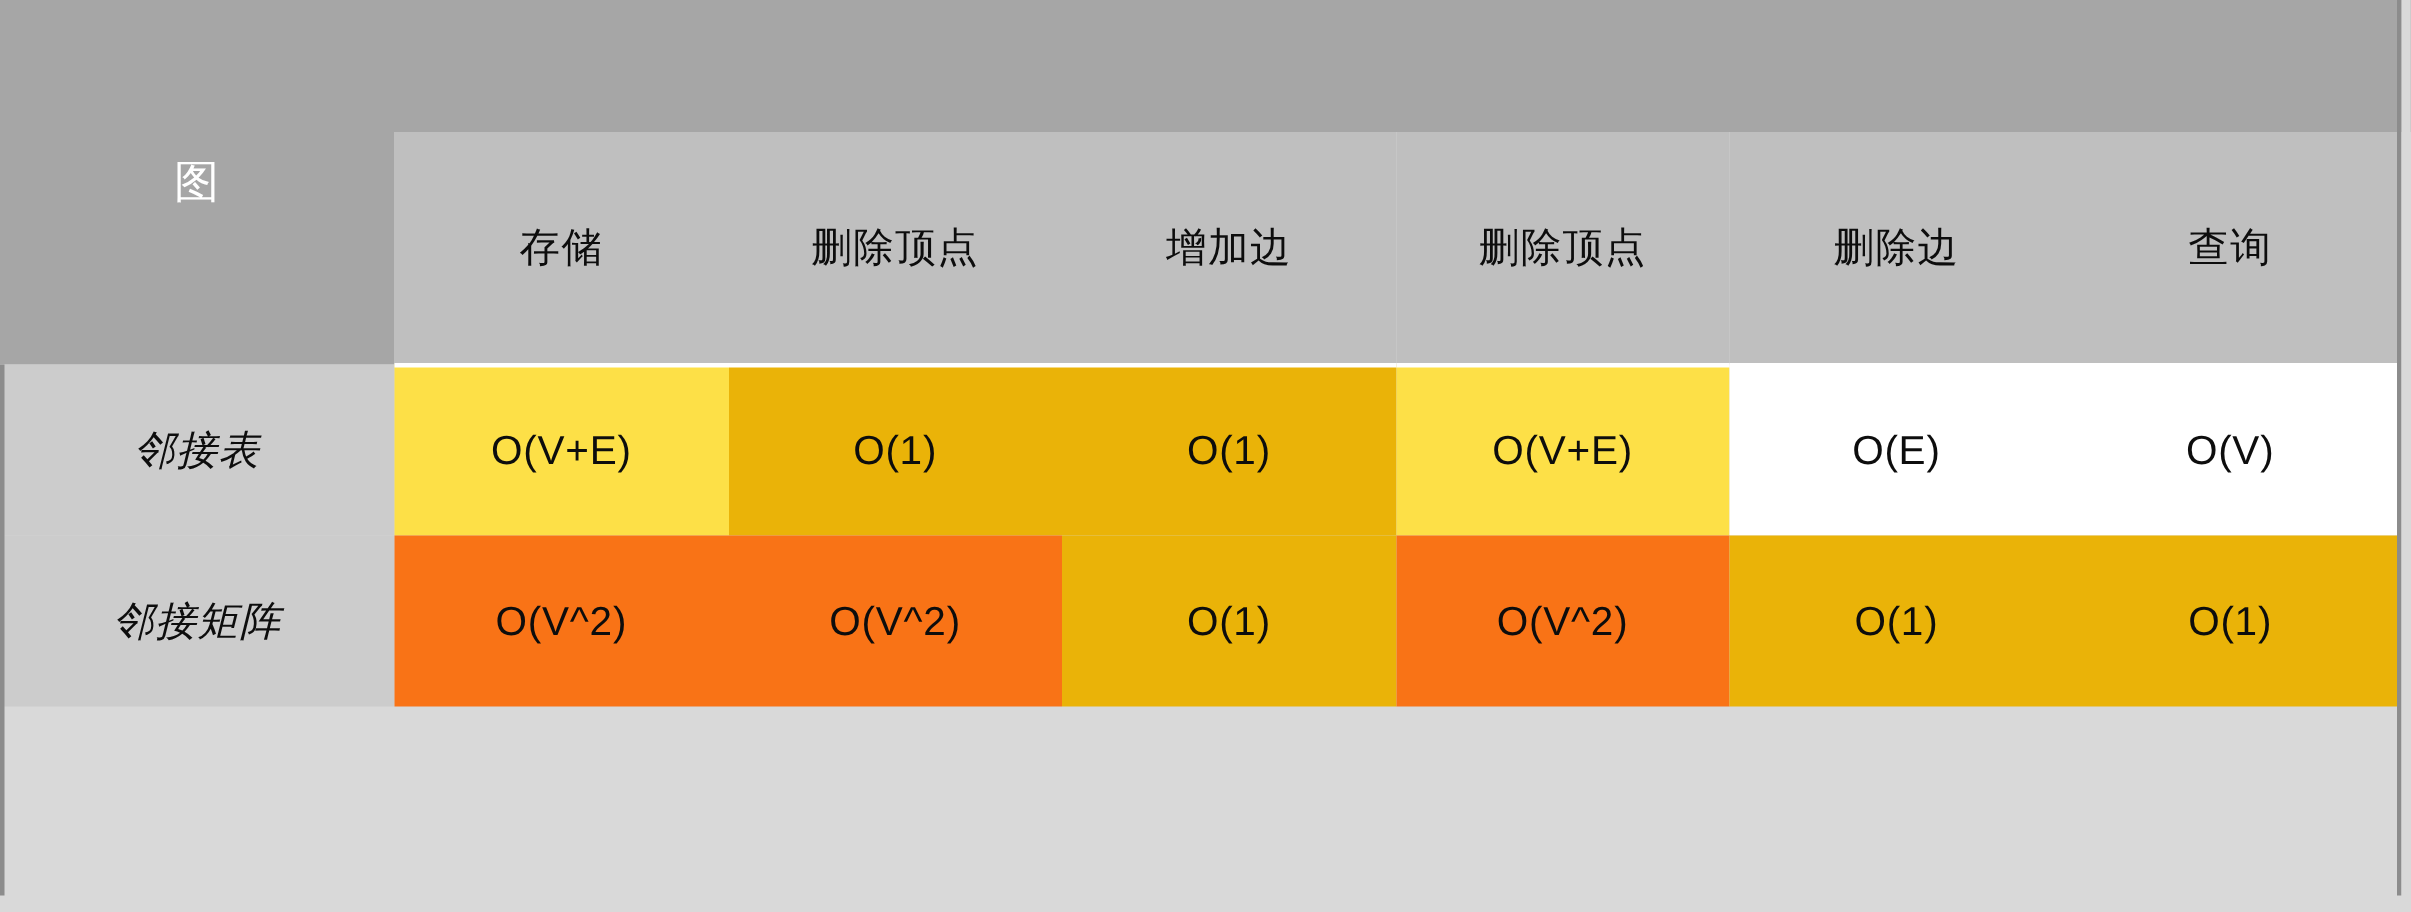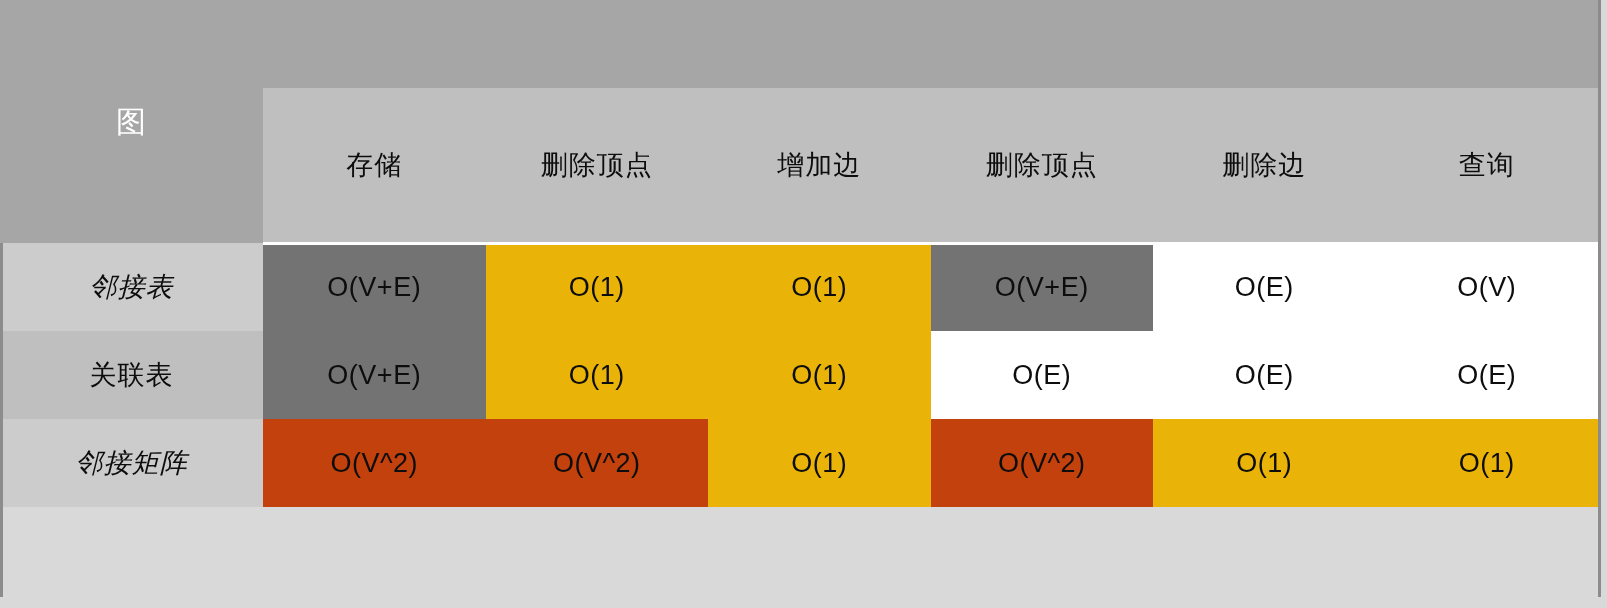--- a/index.html
+++ b/index.html
@@ -121,22 +121,22 @@
     border-top: 2px solid rgba(255,255,255,0.30);
     font-size: 28px;
     letter-spacing: 0.5px;
   }
   td.cell.last { border-right: none; }
   tr.first-data td.cell { border-top: 3px solid #ffffff; }
 
   
   .c-green  { background: #eab308; }
   .c-amber  { background: #ffffff; }
-  .c-gold   { background: #737373; }
-  .c-orange { background: #c2410c; }
+  .c-gold   { background: #fde047; }
+  .c-orange { background: #f97316; }
 
   
   .edge-left {
     position: absolute;
     left: 0; top: 243px;
     width: 3px; height: 354px;
     background: #8c8c8c;
   }
   .edge-right {
     position: absolute;
@@ -190,29 +190,20 @@
         <tr class="data-row first-data">
           <td class="row-head shade-a">邻接表</td>
           <td class="cell c-gold">O(V+E)</td>
           <td class="cell c-green">O(1)</td>
           <td class="cell c-green">O(1)</td>
           <td class="cell c-gold">O(V+E)</td>
           <td class="cell c-amber">O(E)</td>
           <td class="cell c-amber last">O(V)</td>
         </tr>
 
-        <tr class="data-row">
-          <td class="row-head shade-b">关联表</td>
-          <td class="cell c-gold">O(V+E)</td>
-          <td class="cell c-green">O(1)</td>
-          <td class="cell c-green">O(1)</td>
-          <td class="cell c-amber">O(E)</td>
-          <td class="cell c-amber">O(E)</td>
-          <td class="cell c-amber last">O(E)</td>
-        </tr>
 
         <tr class="data-row">
           <td class="row-head shade-a">邻接矩阵</td>
           <td class="cell c-orange">O(V^2)</td>
           <td class="cell c-orange">O(V^2)</td>
           <td class="cell c-green">O(1)</td>
           <td class="cell c-orange">O(V^2)</td>
           <td class="cell c-green">O(1)</td>
           <td class="cell c-green last">O(1)</td>
         </tr>

